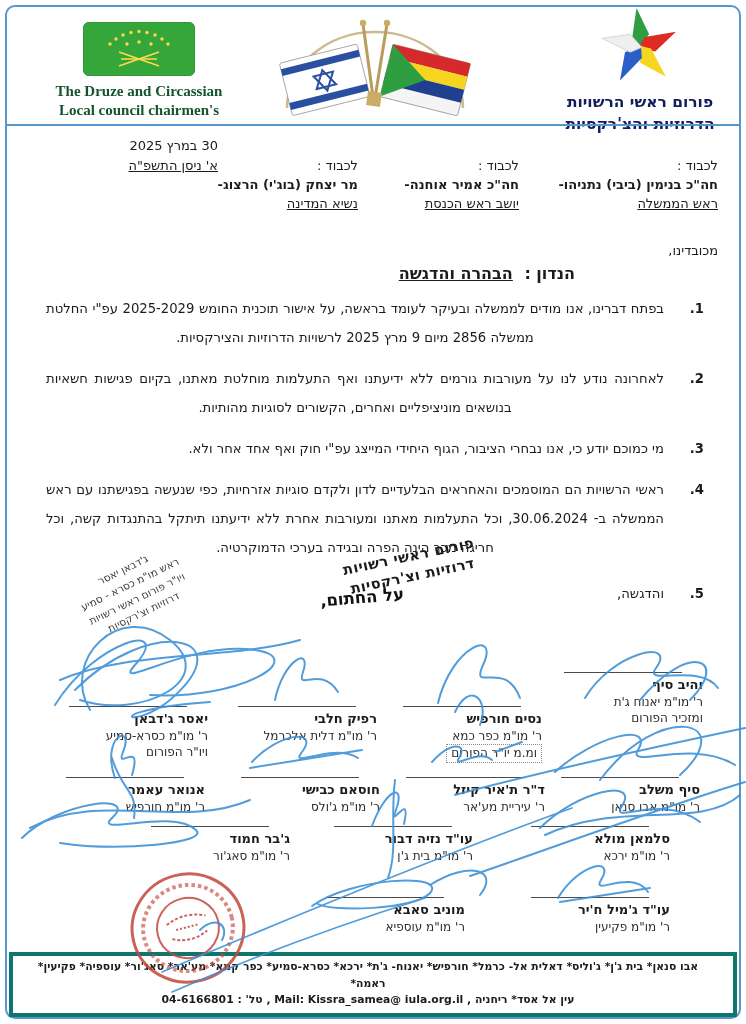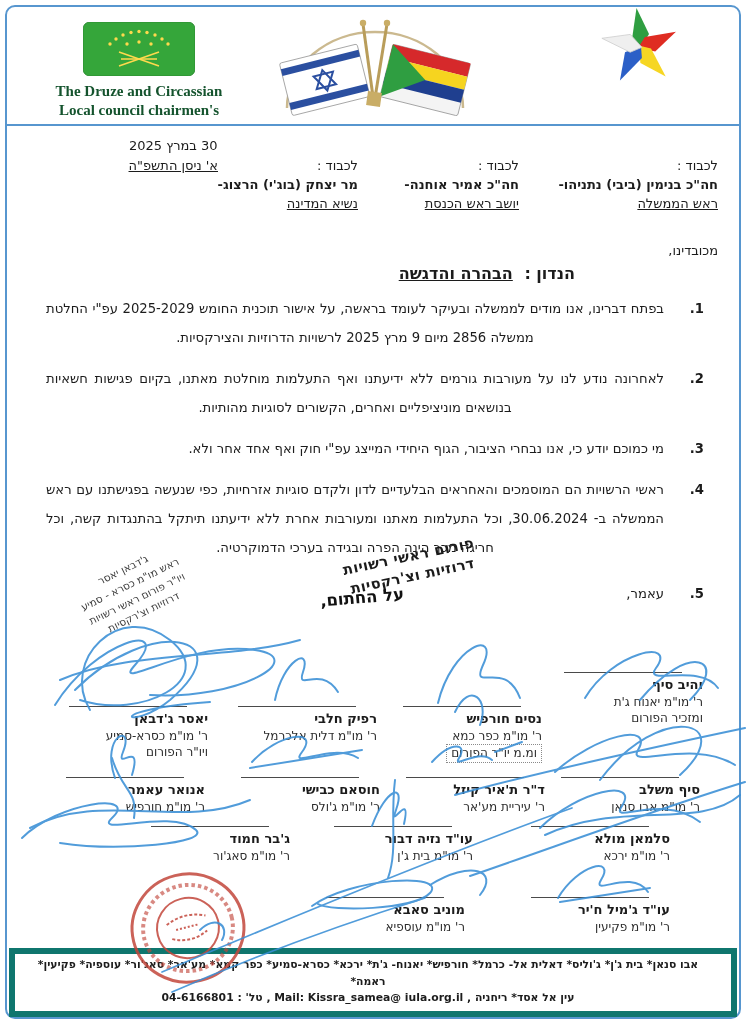--- a/index.html
+++ b/index.html
@@ -10,21 +10,21 @@
 
   
   .lh-left{position:absolute;left:34px;top:20px;width:210px;text-align:center;direction:ltr;}
   .lh-left .flag{display:block;margin:2px auto 6px auto;}
   .org-en{font-family:Liberation Serif, serif;font-weight:bold;color:#14532d;
           font-size:15px;line-height:1.25;}
   .lh-center{position:absolute;left:277px;top:10px;width:196px;height:112px;}
   .lh-right{position:absolute;right:8px;top:6px;width:196px;text-align:center;}
   .org-he{font-weight:bold;color:#101d5a;font-size:15.5px;line-height:1.4;}
 
-  .date-block{position:absolute;top:136px;right:528px;text-align:center;font-size:13px;line-height:1.55;white-space:nowrap;}
+  .date-block{position:absolute;top:136px;right:528px;text-align:right;font-size:13px;line-height:1.55;white-space:nowrap;}
   .date-heb{text-decoration:underline;}
 
   .recip{position:absolute;top:157px;text-align:right;font-size:13px;line-height:1.45;white-space:nowrap;}
   .recip .r-name{font-weight:bold;}
   .recip .r-title{text-decoration:underline;}
   .recip-1{right:28px;} .recip-2{right:227px;} .recip-3{right:388px;}
 
   .greeting{position:absolute;top:243px;right:28px;font-size:13px;}
 
   .subject{position:absolute;top:264px;right:171px;font-size:16px;font-weight:bold;white-space:nowrap;}
@@ -46,21 +46,21 @@
 
   
   .sig{position:absolute;width:160px;}
   .sig-line{border-top:1.5px solid #4a4a4a;width:118px;margin:0 auto 3px auto;height:0;}
   .sig-name{font-weight:bold;font-size:13px;line-height:1.35;}
   .sig-role{font-size:12px;color:#2c2c2c;line-height:1.4;}
   .boxed{display:inline-block;border:1px dotted #8a8a8a;padding:0 4px;}
 
   .page-num{position:absolute;top:967px;left:0;right:0;text-align:center;font-size:10.5px;font-weight:bold;}
 
-  .footer{position:absolute;left:9px;right:9px;bottom:7px;border:6px solid #0f766e;background:#fff;
+  .footer{position:absolute;left:9px;right:9px;bottom:7px;border:4px solid #0f766e;background:#fff;
           padding:3px 16px 4px 6px;text-align:center;font-size:10.8px;font-weight:bold;line-height:1.55;}
 
   .ink-overlay{position:absolute;left:0;top:0;pointer-events:none;}
   .red-stamp{position:absolute;left:126px;top:868px;}
 </style>
 </head>
 <body>
 
 <div class="page">
   <div class="outer-border"></div>
@@ -124,20 +124,24 @@
   <div class="lh-right">
     <svg width="92" height="82" viewBox="-46 -42 92 84">
       <g>
         <path d="M0,2 L11,-12 L2,-40 L-7,-9 Z" fill="#2f9e41" transform="rotate(-8)"></path>
         <path d="M0,2 L11,-12 L2,-40 L-7,-9 Z" fill="#df2c22" transform="rotate(64)"></path>
         <path d="M0,2 L11,-12 L2,-40 L-7,-9 Z" fill="#f6d623" transform="rotate(136)"></path>
         <path d="M0,2 L11,-12 L2,-40 L-7,-9 Z" fill="#2b5fc7" transform="rotate(208)"></path>
         <path d="M0,2 L11,-12 L2,-40 L-7,-9 Z" fill="#efefef" stroke="#cfcfcf" stroke-width="0.8" transform="rotate(280)"></path>
       </g>
     </svg>
+    <div class="org-he">
+      <div>פורום ראשי הרשויות</div>
+      <div>הדרוזיות והצ'רקסיות</div>
+    </div>
   </div>
 
   <div class="header-rule"></div>
 
   <div class="date-block">
     <div>30 במרץ 2025</div>
     <div class="date-heb">א' ניסן התשפ"ה</div>
   </div>
 
   <div class="recip recip-1">
@@ -175,21 +179,21 @@
     <div class="item">
       <span class="num">3.</span>
       <span class="txt">מי כמוכם יודע כי, אנו נבחרי הציבור, הגוף היחידי המייצג עפ"י חוק ואף אחד אחר ולא.</span>
     </div>
     <div class="item center-last">
       <span class="num">4.</span>
       <span class="txt">ראשי הרשויות הם המוסמכים והאחראים הבלעדיים לדון ולקדם סוגיות אזרחיות, כפי שנעשה בפגישתנו עם ראש הממשלה ב- 30.06.2024, וכל התעלמות מאתנו ומעורבות אחרת ללא ידיעתנו תיתקל בהתנגדות קשה, וכל חריגה מכך הינה הפרה ובגידה בערכי הדמוקרטיה.</span>
     </div>
     <div class="item closing">
       <span class="num">5.</span>
-      <span class="txt">עאמר,</span>
+      <span class="txt">והדגשה,</span>
     </div>
   </div>
 
   <div class="forum-stamp">
     <div>פורום ראשי רשויות</div>
     <div>דרוזיות וצ'רקסיות</div>
   </div>
   <div class="on-signed">על החתום,</div>
 
   <div class="yaser-stamp">

